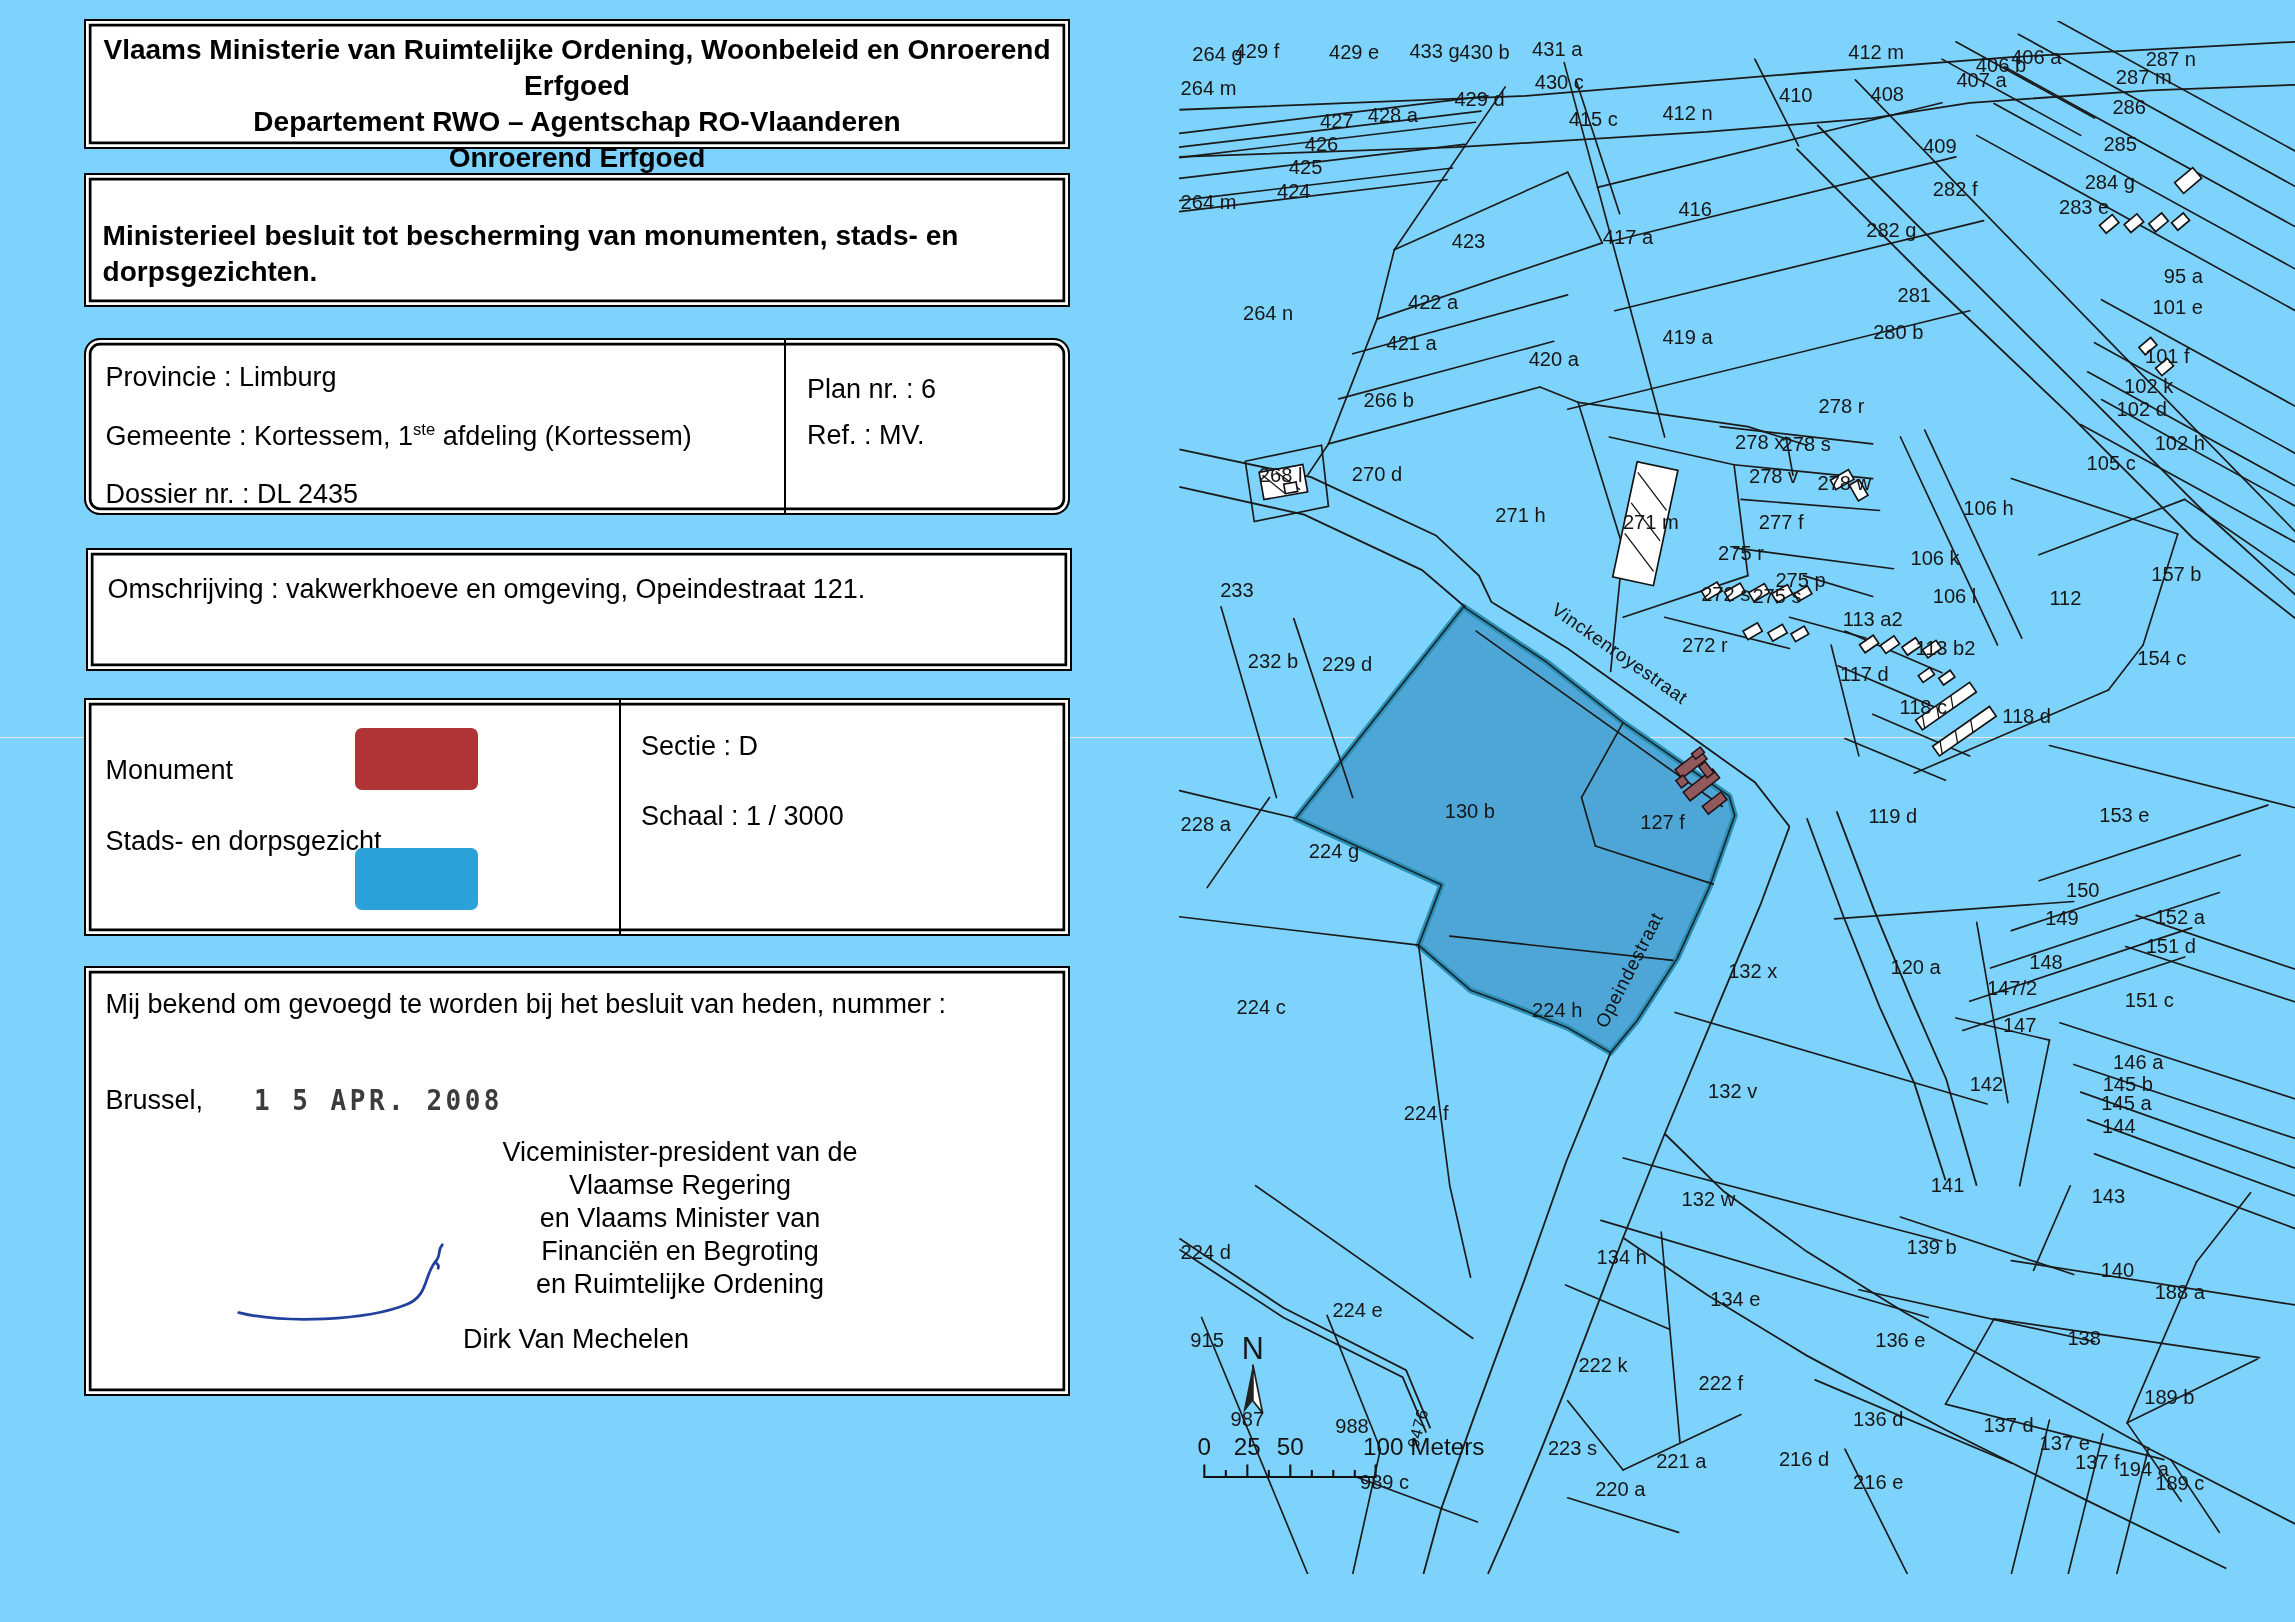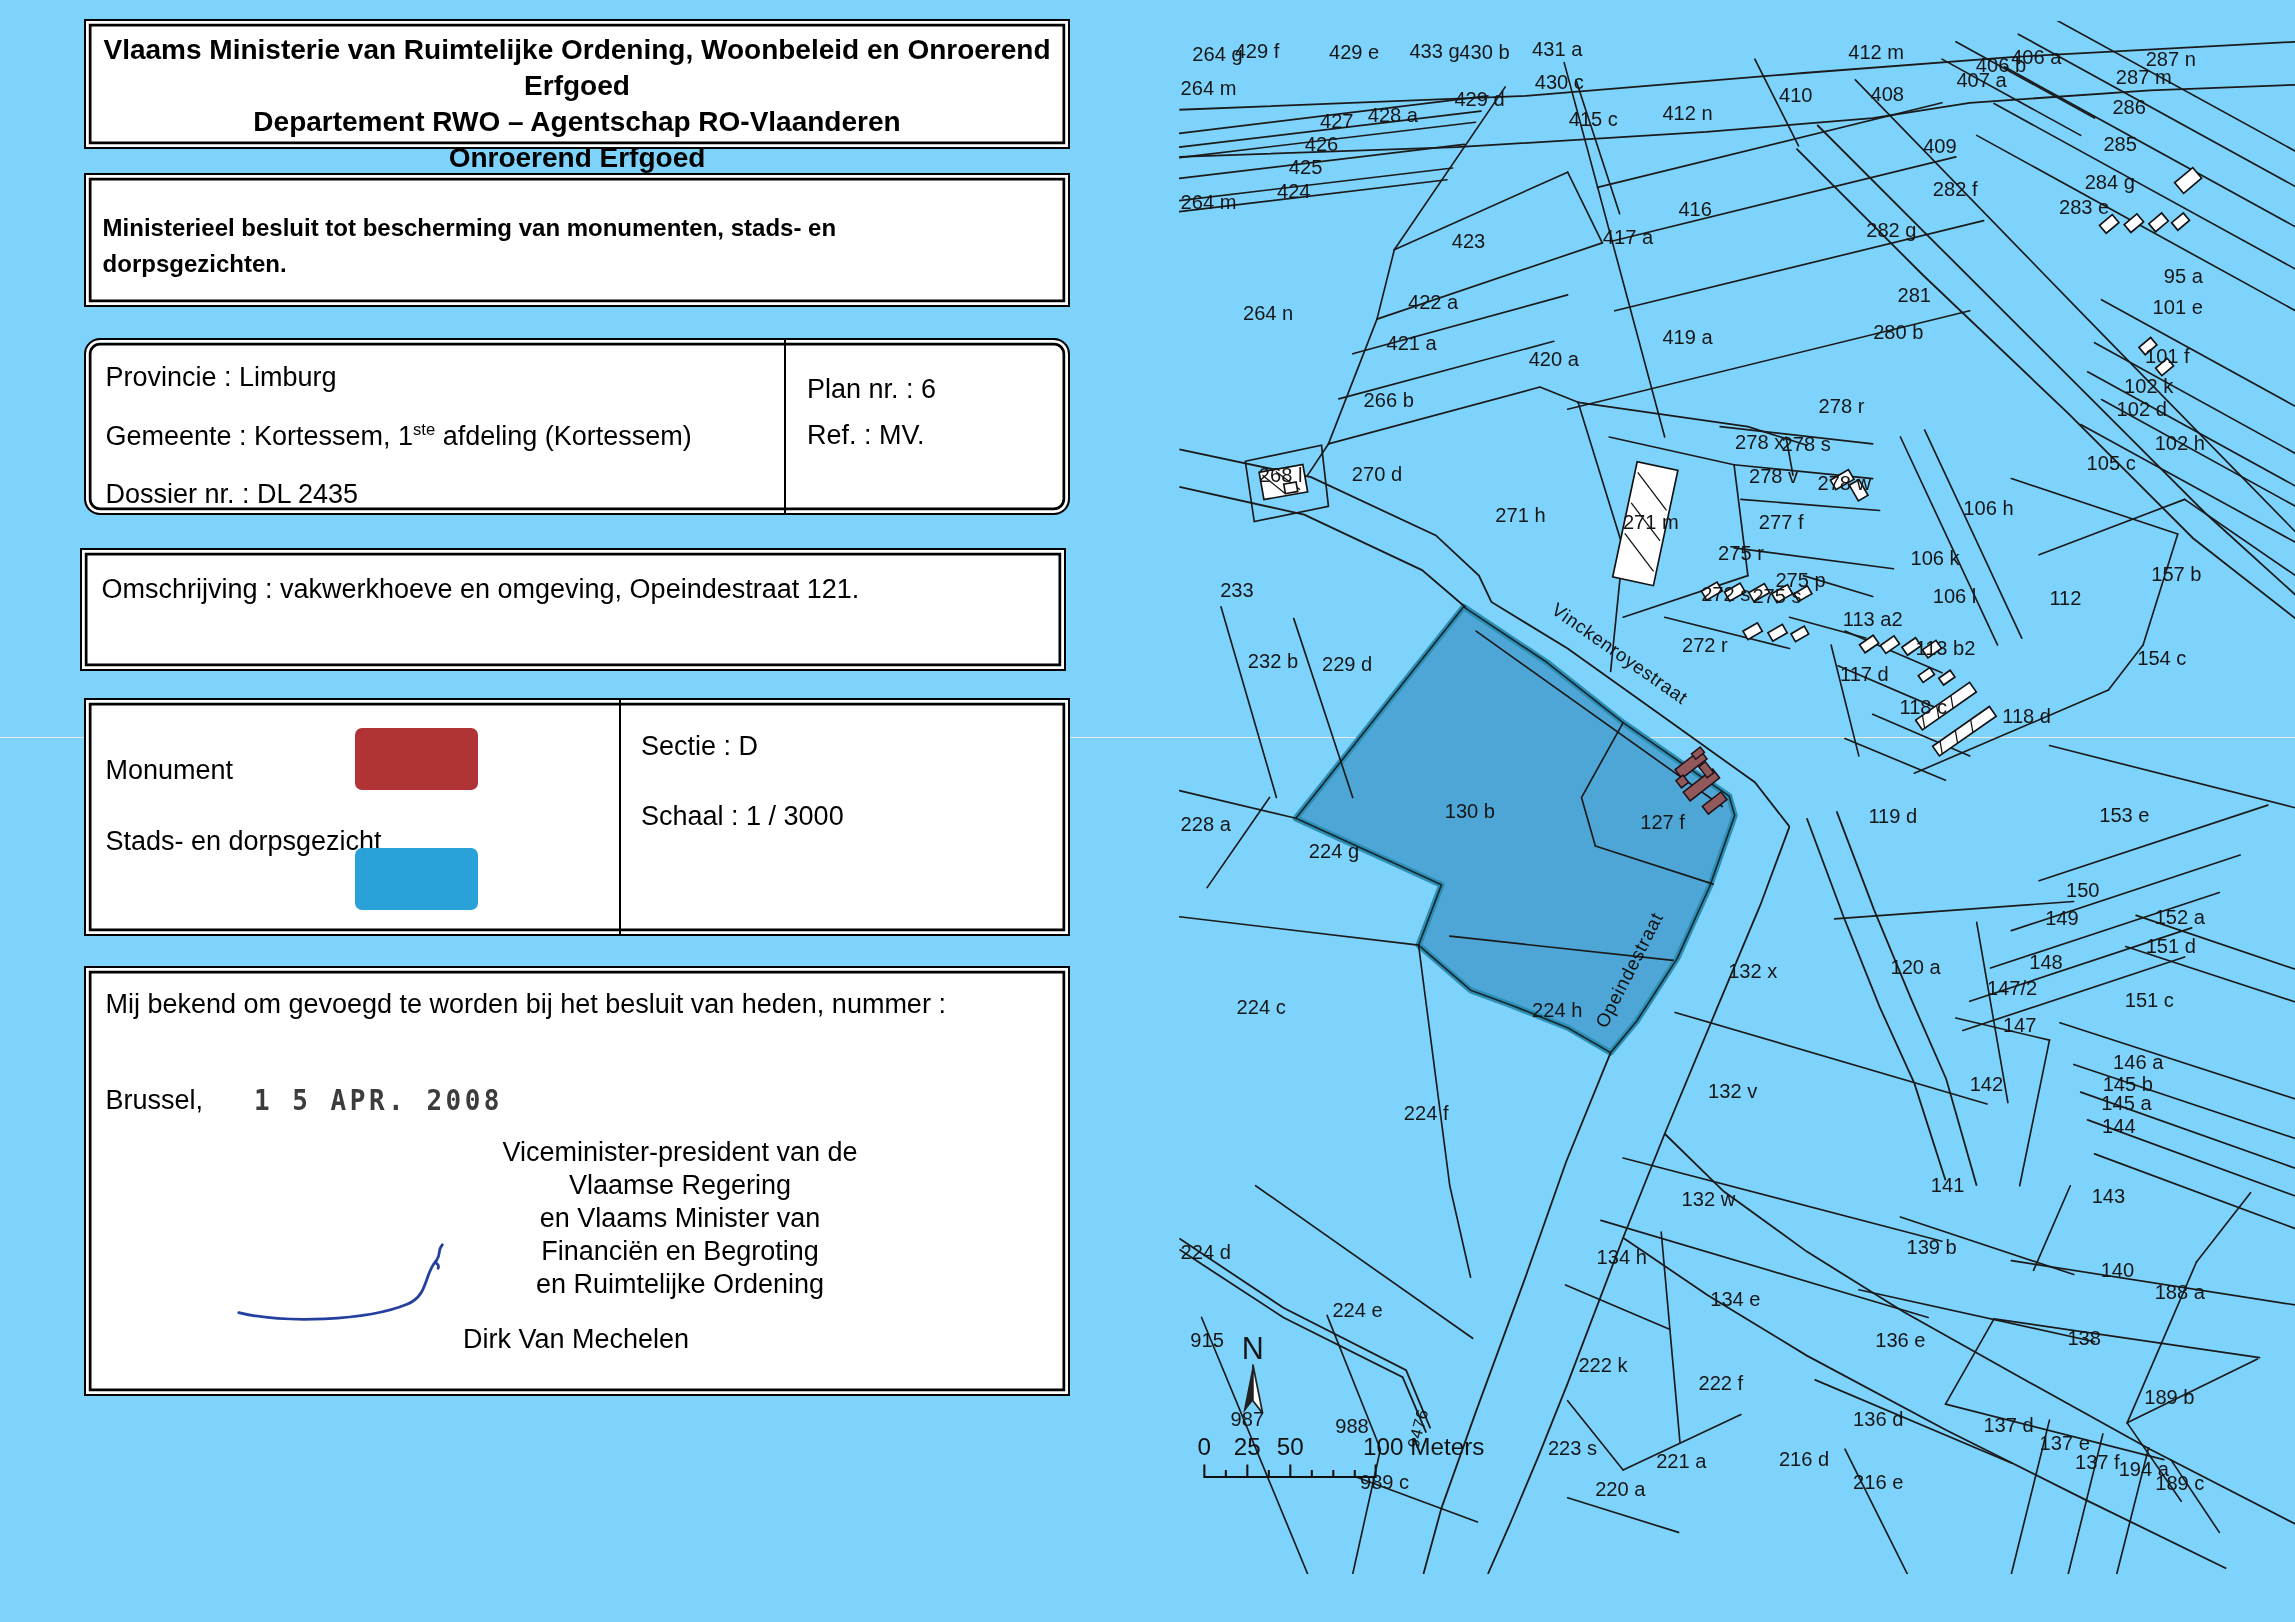--- a/index.html
+++ b/index.html
@@ -4,21 +4,21 @@
 <style>
   html,body{margin:0;padding:0;background:#fff;}
   .page{position:relative;width:2295px;height:1623px;background:#7dd3fc;overflow:hidden;
         font-family:"Liberation Sans",sans-serif;color:#000;}
   
   .seam{position:absolute;left:0;top:737px;width:100%;height:1.4px;background:#e8e8e4;}
   
   .box{position:absolute;background:#fff;border:2.1px solid #000;
        box-shadow:inset 0 0 0 2.8px #fff, inset 0 0 0 5.5px #000;}
   .hdr{ text-align:center;font-weight:bold;font-size:28px;line-height:36px;padding-top:11px;}
-  .b2txt{font-weight:bold;font-size:24px;line-height:36px;padding:35px 0 0 16.6px;}
+  .b2txt{font-weight:bold;font-size:28px;line-height:36px;padding:35px 0 0 16.6px;margin-top:8px;}
   .vdiv{position:absolute;top:0;bottom:0;width:2.1px;background:#000;}
   .row{position:absolute;left:19.4px;font-size:27px;}
   sup{font-size:16.6px;}
   .lgl{position:absolute;font-size:27px;}
   .swatch{position:absolute;width:123px;height:62px;border-radius:7px;}
   .sw-red{background:var(--red);}
   .sw-blue{background:var(--blue-legend);}
   .stamp{position:absolute;font-family:"DejaVu Sans Mono",monospace;font-weight:bold;
          font-size:26px;letter-spacing:3.5px;color:#3c3c3c;transform:scaleY(1.08);}
   .ctr{position:absolute;transform:translateX(-50%);text-align:center;font-size:27px;line-height:33px;}
@@ -56,21 +56,21 @@
 
   <div class="box" style="left:84px;top:338px;width:982px;height:173px;border-radius:16px;">
     <div class="vdiv" style="left:698px;"></div>
     <div class="row" style="top:22px;">Provincie : Limburg</div>
     <div class="row" style="top:80px;"><span>Gemeente : Kortessem, 1</span><sup>ste</sup><span> afdeling (Kortessem)</span></div>
     <div class="row" style="top:139px;">Dossier nr. : DL 2435</div>
     <div class="row" style="left:721px;top:34px;">Plan nr. : 6</div>
     <div class="row" style="left:721px;top:80px;">Ref. : MV.</div>
   </div>
 
-  <div class="box" style="left:80px;top:548px;width:982px;height:119px;">
+  <div class="box" style="left:86px;top:548px;width:982px;height:119px;">
     <div class="row" style="top:23.6px;">Omschrijving : vakwerkhoeve en omgeving,  Opeindestraat  121.</div>
   </div>
 
   <div class="box" style="left:84px;top:698px;width:982px;height:234px;">
     <div class="vdiv" style="left:533px;"></div>
     <div class="lgl" style="left:19.4px;top:55px;">Monument</div>
     <div class="swatch sw-red" style="left:269px;top:28px;"></div>
     <div class="lgl" style="left:19.4px;top:126px;">Stads- en dorpsgezicht</div>
     <div class="swatch sw-blue" style="left:269px;top:148px;"></div>
     <div class="lgl" style="left:555px;top:30.5px;">Sectie : D</div>

